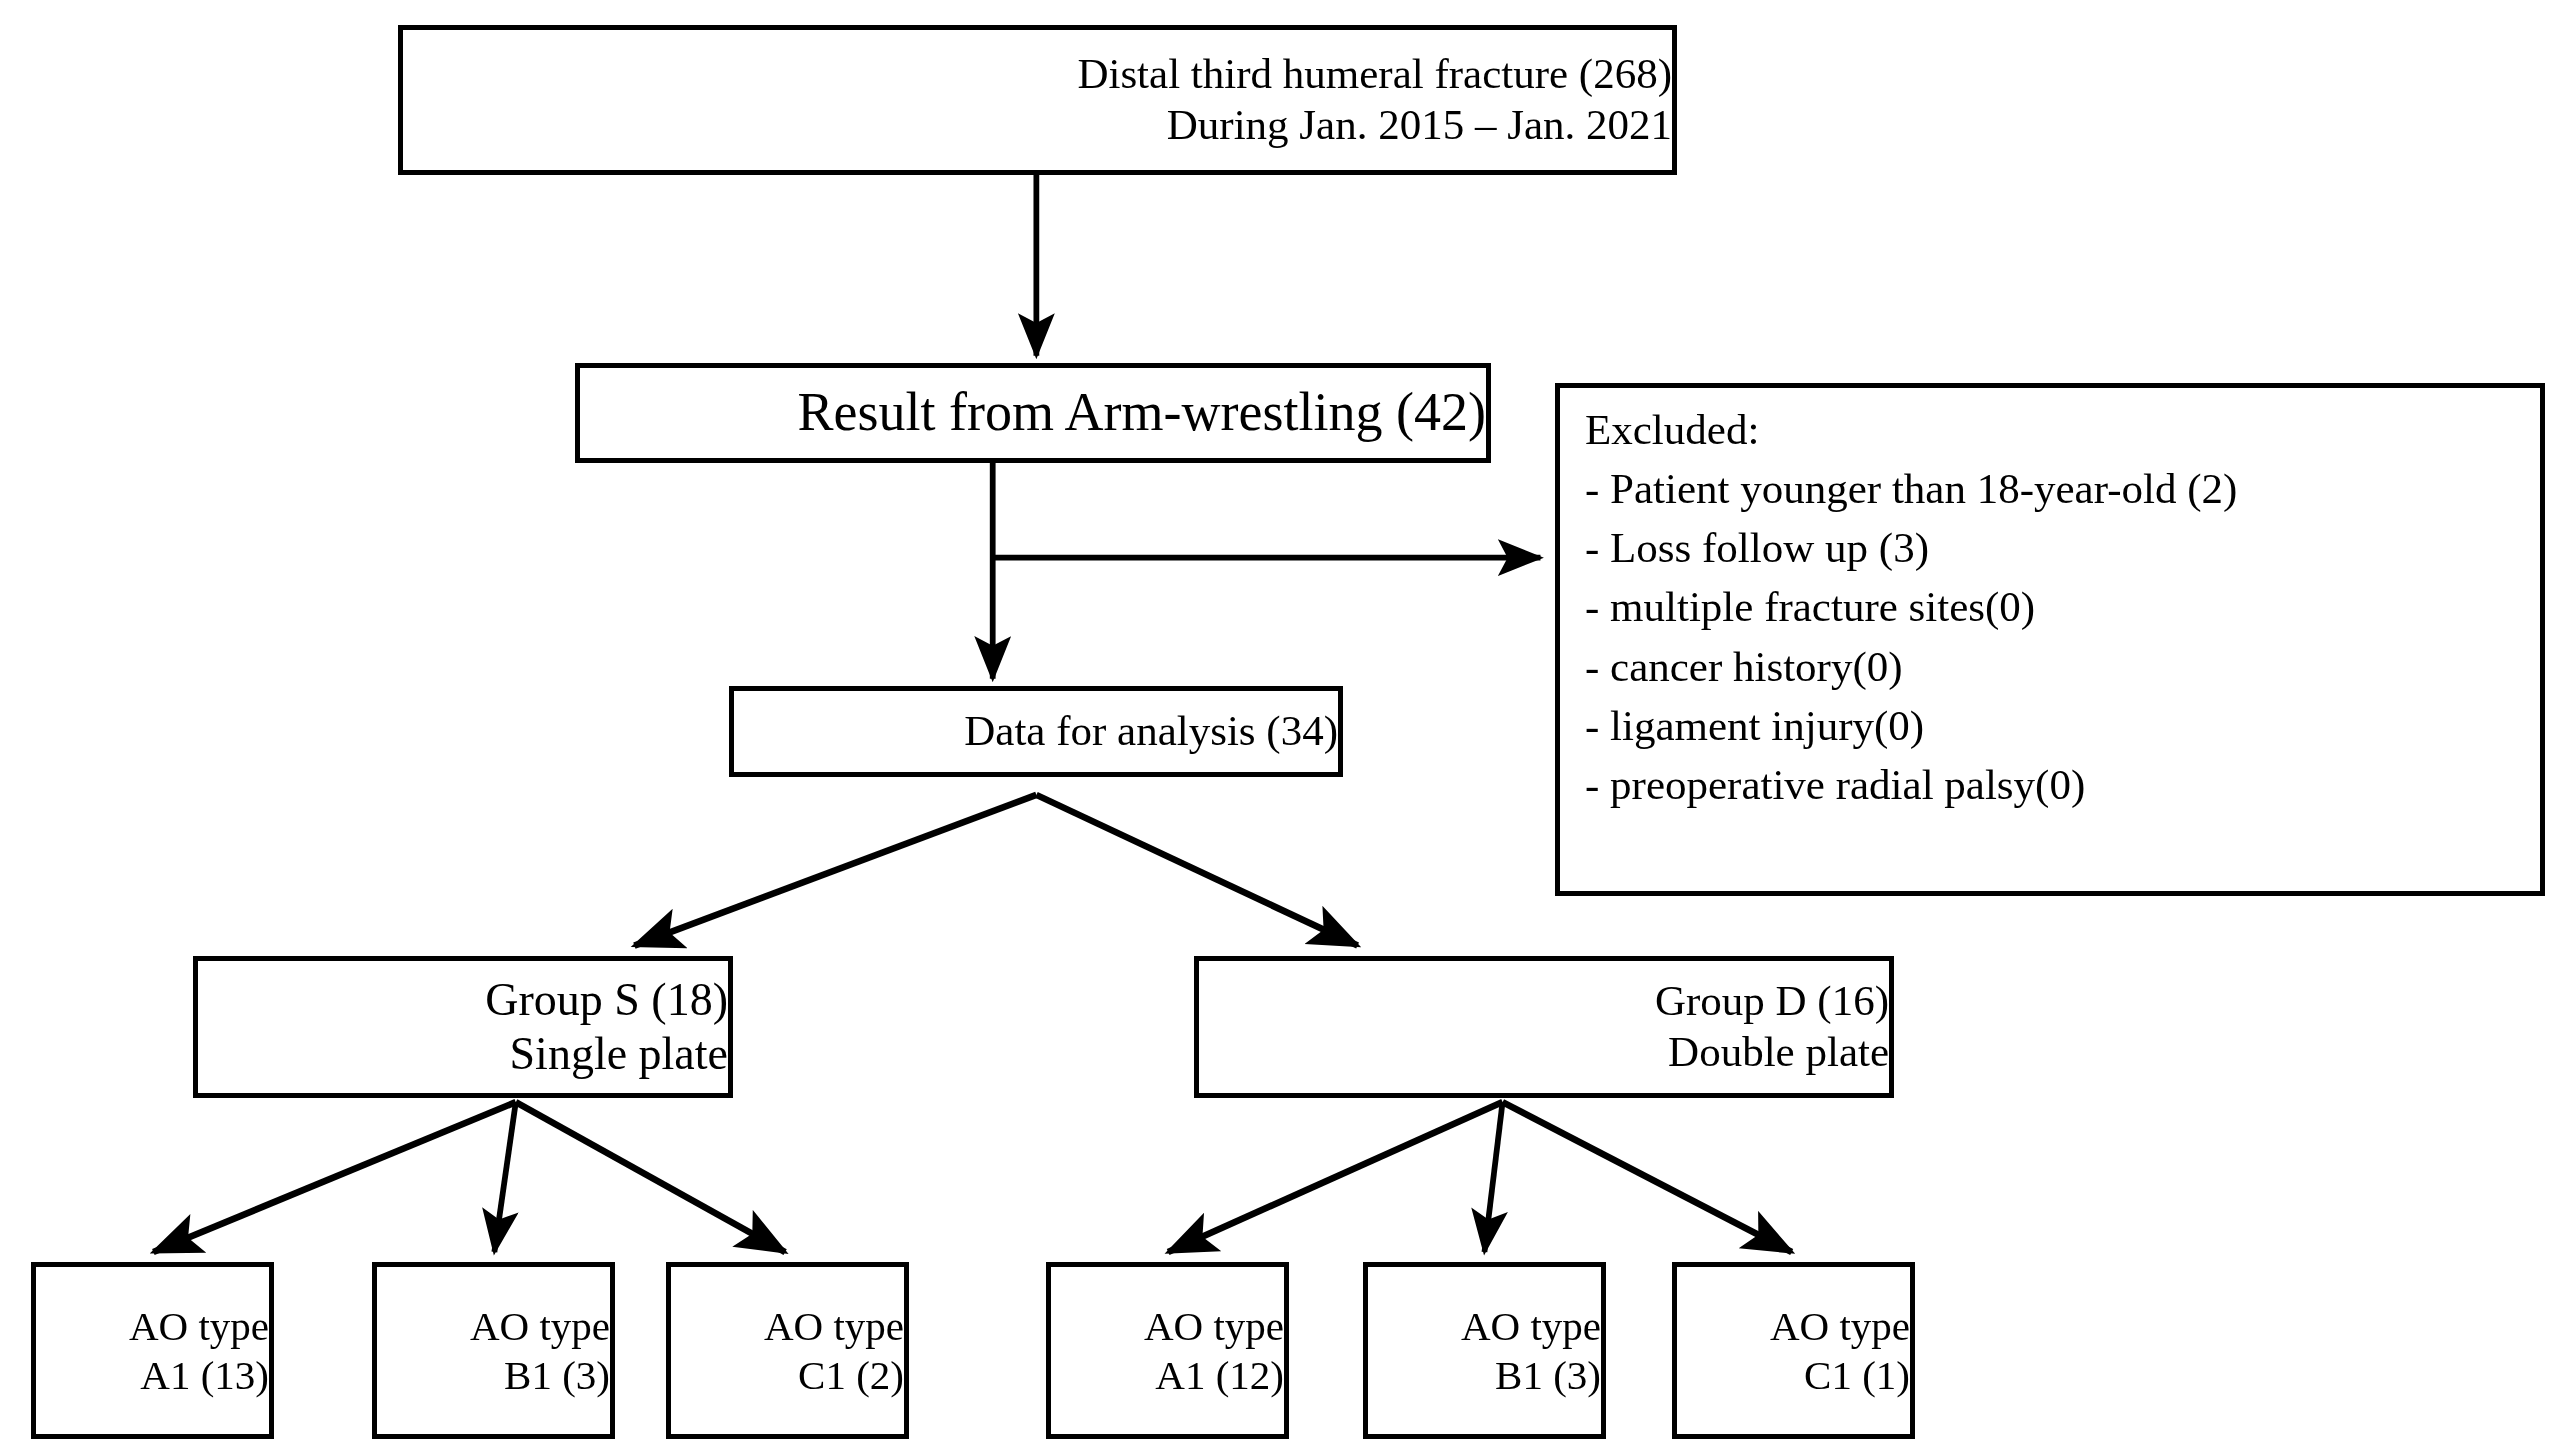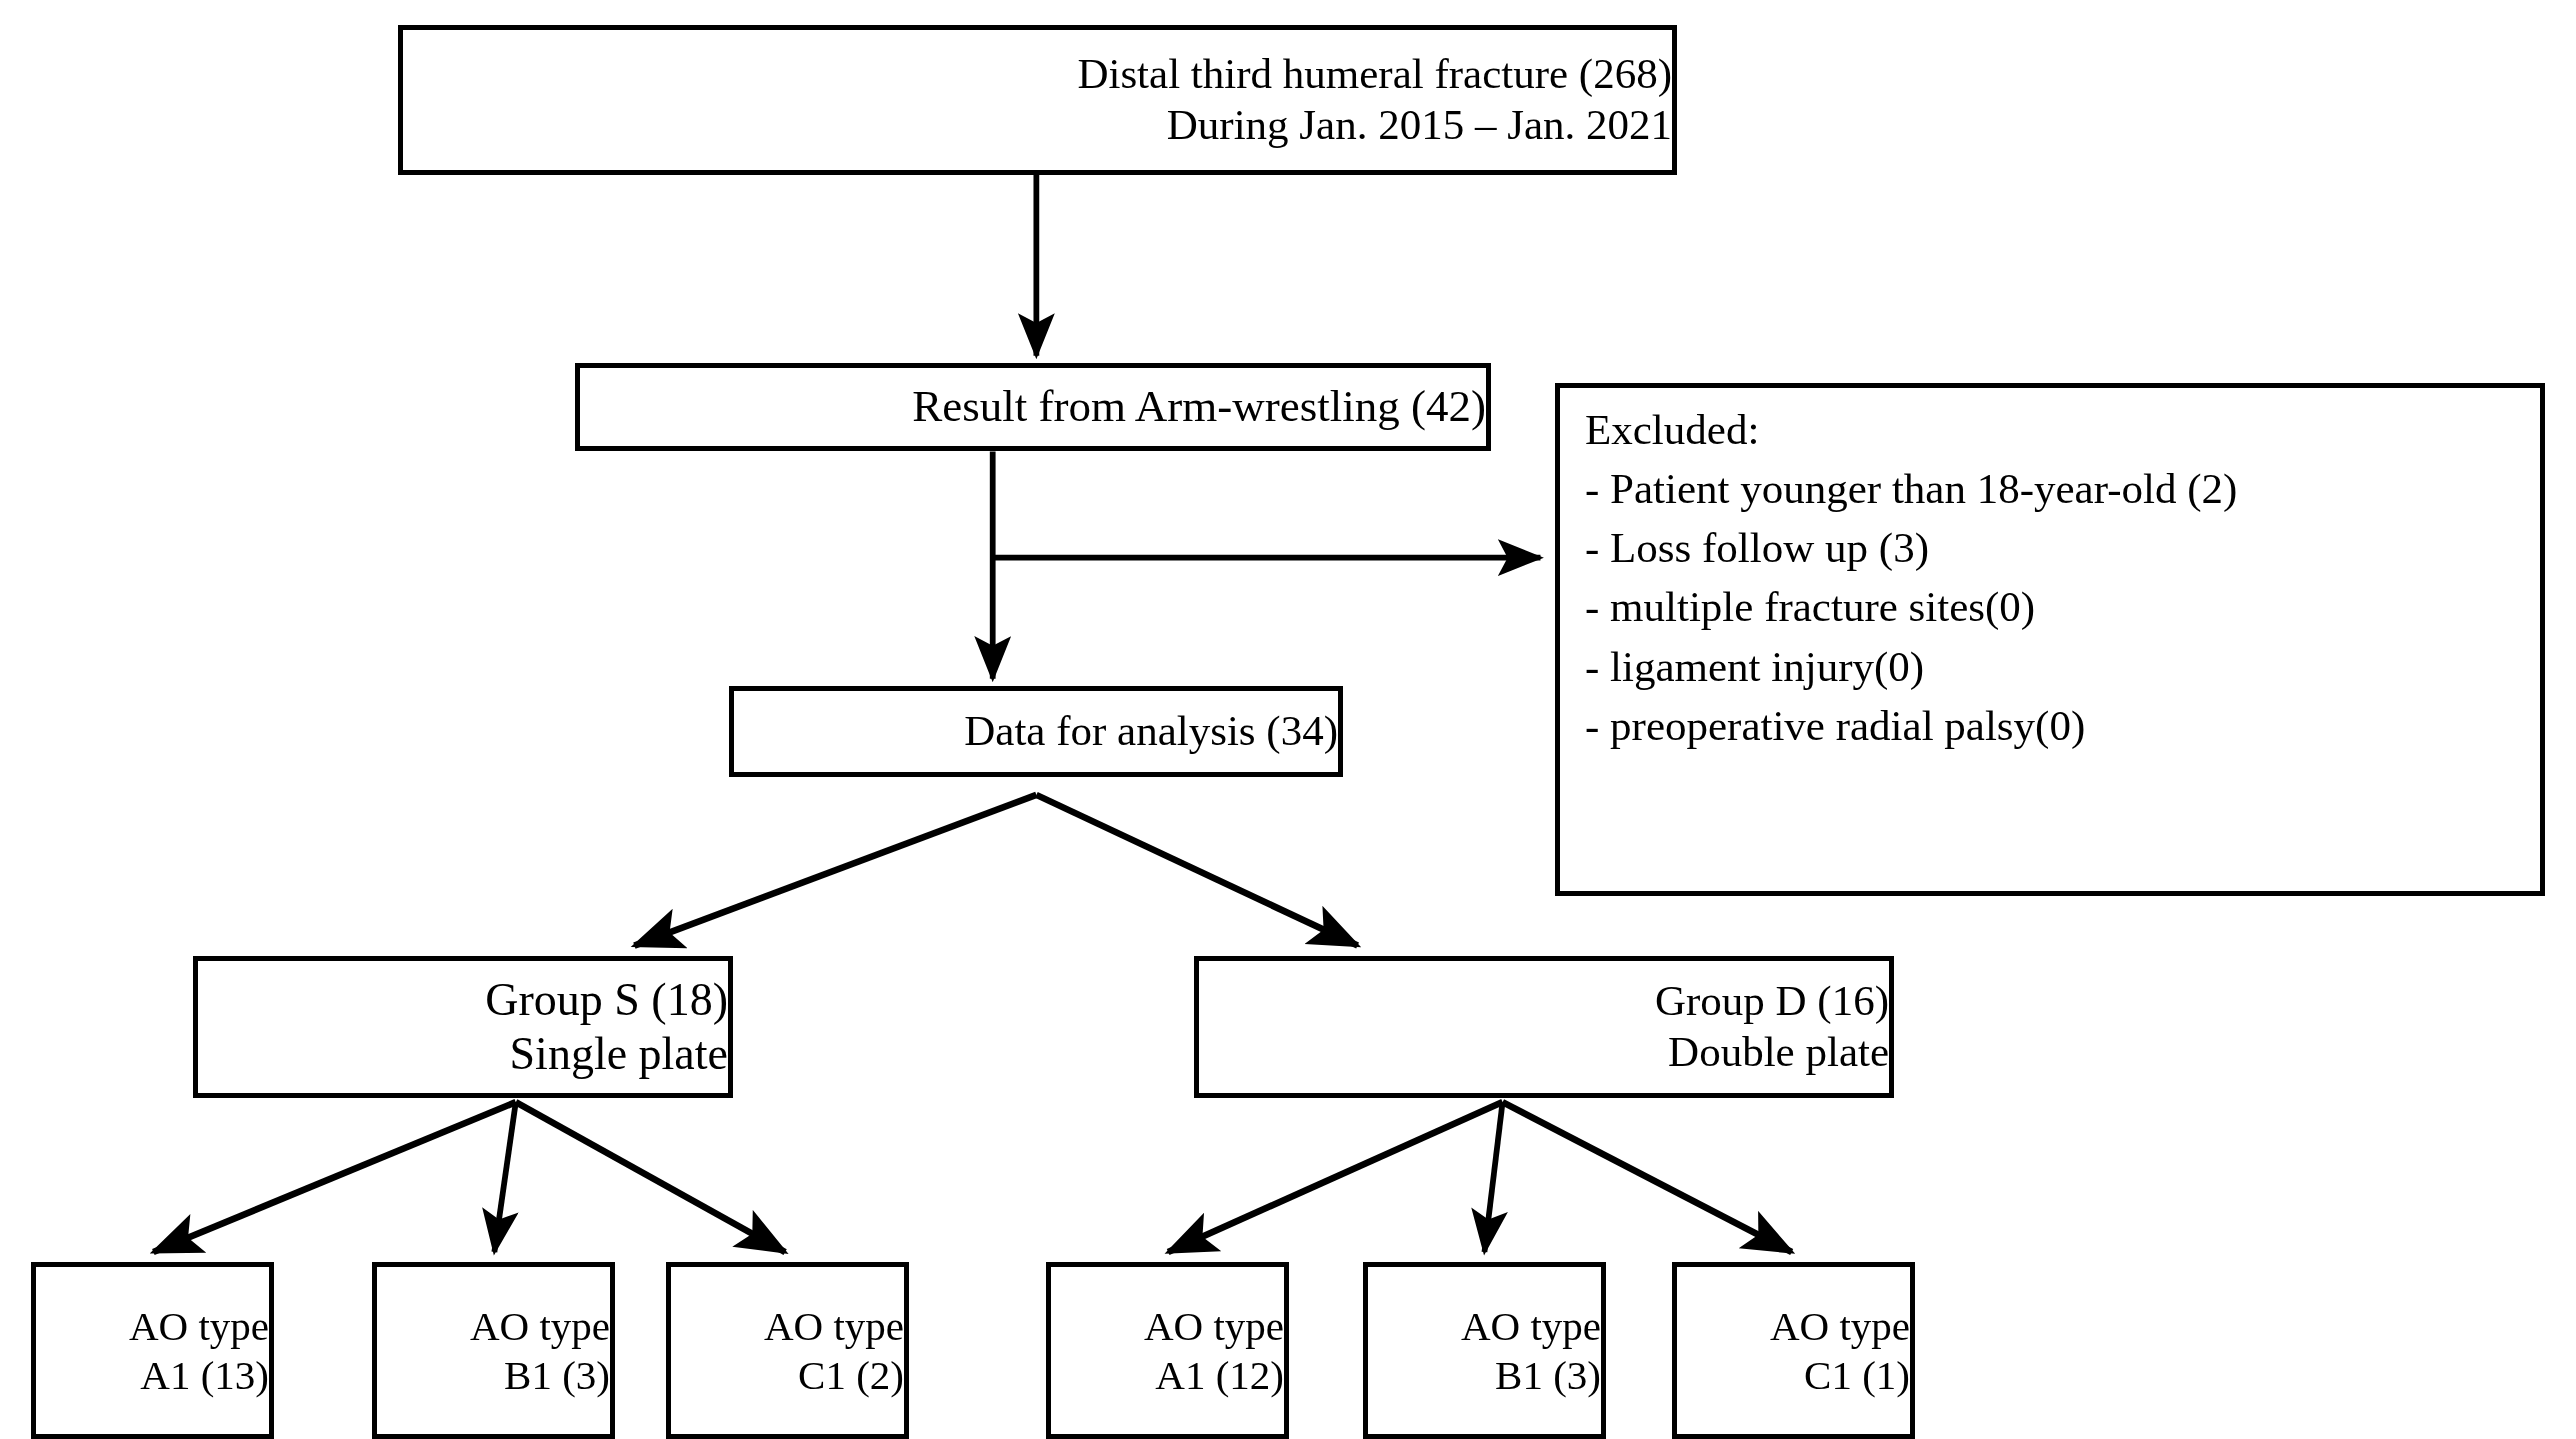--- a/index.html
+++ b/index.html
@@ -26,21 +26,21 @@
     align-items: flex-end;
     justify-content: center;
     text-align: center;
     line-height: 1.18;
   }
   .node .line {
     white-space: nowrap;
   }
   
   #node-source      { left: 398px;  top: 25px;   width: 1279px; height: 150px; font-size: 43px; }
-  #node-result      { left: 575px;  top: 363px;  width: 916px; height: 88px; font-size: 45px; }
+  #node-result      { left: 575px;  top: 363px;  width: 916px; height: 100px; font-size: 54px; }
   #node-excluded    { left: 1555px; top: 383px;  width: 990px; height: 513px; font-size: 43px;
                       align-items: flex-start; justify-content: flex-start;
                       text-align: left; padding: 11.5px 0 0 25px; }
   #node-excluded .line { line-height: 1.38; }
   #node-analysis    { left: 729px;  top: 686px;  width: 614px;  height: 91px; font-size: 43px; }
   #node-group-s     { left: 193px;  top: 956px; width: 540px;  height: 142px; font-size: 46px; }
   #node-group-d     { left: 1194px; top: 956px; width: 700px;  height: 142px; font-size: 43px; }
 
   .ao { width: 243px; height: 177px; top: 1262px; font-size: 41px; }
   #node-ao-s-a1 { left: 31px; }
@@ -96,20 +96,21 @@
 
   <div class="node" id="node-result">
     <div class="line">Result from Arm-wrestling (42)</div>
   </div>
 
   <div class="node" id="node-excluded">
     <div class="line">Excluded:</div>
     <div class="line">- Patient younger than 18-year-old (2)</div>
     <div class="line">- Loss follow up (3)</div>
     <div class="line">- multiple fracture sites(0)</div>
+    <div class="line">- cancer history(0)</div>
     <div class="line">- ligament injury(0)</div>
     <div class="line">- preoperative radial palsy(0)</div>
   </div>
 
   <div class="node" id="node-analysis">
     <div class="line">Data for analysis (34)</div>
   </div>
 
   <div class="node" id="node-group-s">
     <div class="line">Group S (18)</div>

